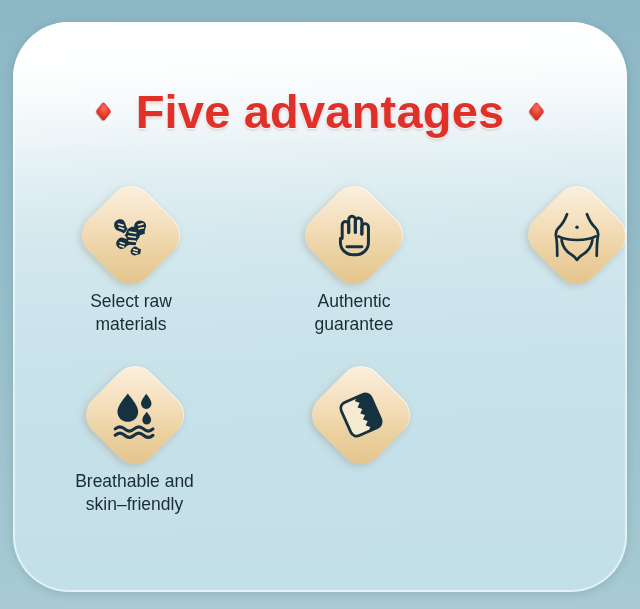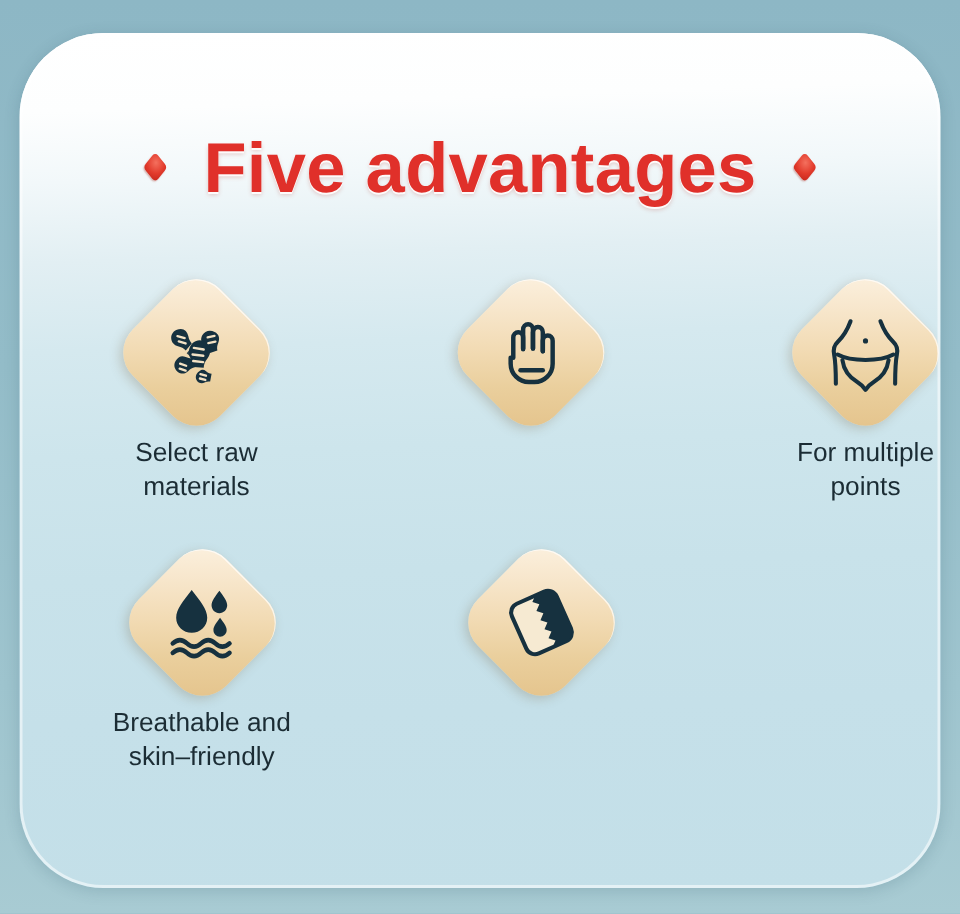--- a/index.html
+++ b/index.html
@@ -205,36 +205,36 @@
           <div class="tile-inner">
             <svg width="50" height="56" viewBox="0 0 56 64" fill="none" stroke="#16313f" stroke-width="3.4" stroke-linecap="round" stroke-linejoin="round">
               <path d="M14.5 36V20.5c0-2.2 1.7-4 3.8-4s3.7 1.8 3.7 4v9"></path>
               <path d="M22 29V14.5c0-2.2 1.7-4 3.8-4s3.7 1.8 3.7 4V29"></path>
               <path d="M29.5 29V16.5c0-2.2 1.7-4 3.8-4s3.7 1.8 3.7 4V31"></path>
               <path d="M37 31v-8c0-2.2 1.7-4 3.8-4s3.7 1.8 3.7 4v17.5c0 7.8-6.2 14-13.9 14h-4.2c-7.6 0-13.9-6.2-13.9-14V36"></path>
               <path d="M20 45.5h17"></path>
             </svg>
           </div>
         </div>
+        <div class="feature-label">Authentic
+guarantee</div>
       </div>
 
       <div class="feature">
         <div class="tile">
           <div class="tile-inner">
             <svg width="56" height="58" viewBox="0 0 60 64" fill="none" stroke="#16313f" stroke-width="3" stroke-linecap="round" stroke-linejoin="round">
               <path d="M19 9c-2.4 6.5-5.6 11.6-9.5 15.2-2.8 2.6-3.3 5.6-2.6 9.2.9 4.6 1.3 12 1.3 21.6"></path>
               <path d="M41 9c2.4 6.5 5.6 11.6 9.5 15.2 2.8 2.6 3.3 5.6 2.6 9.2-.9 4.6-1.3 12-1.3 21.6"></path>
               <path d="M9.5 33.5c4.8 2.6 11.9 4 20.5 4s15.7-1.4 20.5-4"></path>
               <path d="M13 37.5c1 7.5 5.8 13.2 11.2 16.4 2.4 1.4 4.2 3.2 5.8 5.6 1.6-2.4 3.4-4.2 5.8-5.6C41.2 50.7 46 45 47 37.5"></path>
               <circle cx="30" cy="23.5" r="1.9" fill="#16313f" stroke="none"></circle>
             </svg>
           </div>
         </div>
-        <div class="feature-label">For multiple
-points</div>
       </div>
 
     </div>
 
     <div class="row row-bottom">
 
       <div class="feature">
         <div class="tile">
           <div class="tile-inner">
             <svg width="58" height="54" viewBox="0 0 64 60" fill="none">

